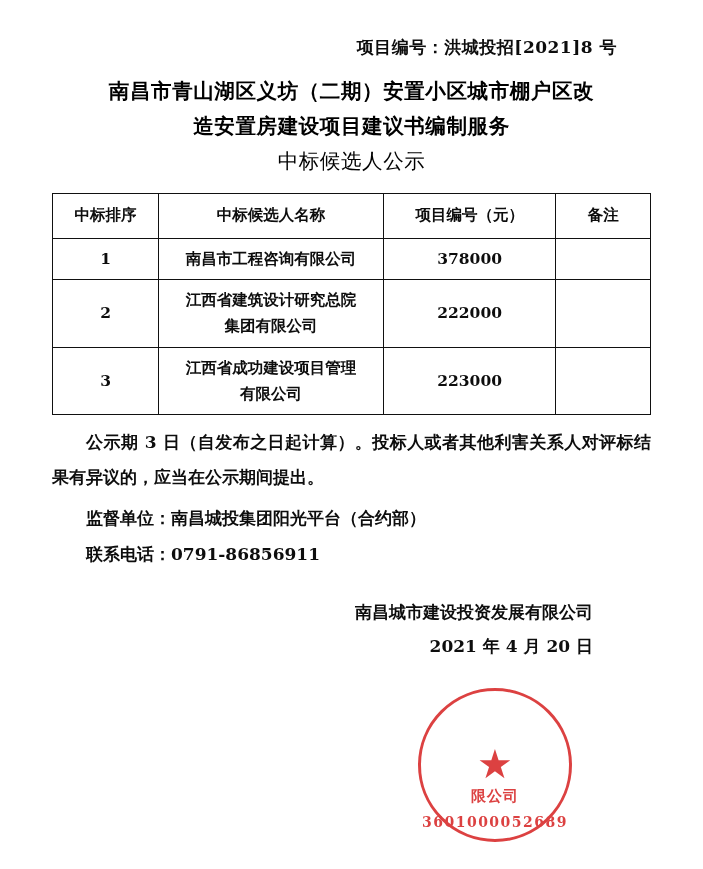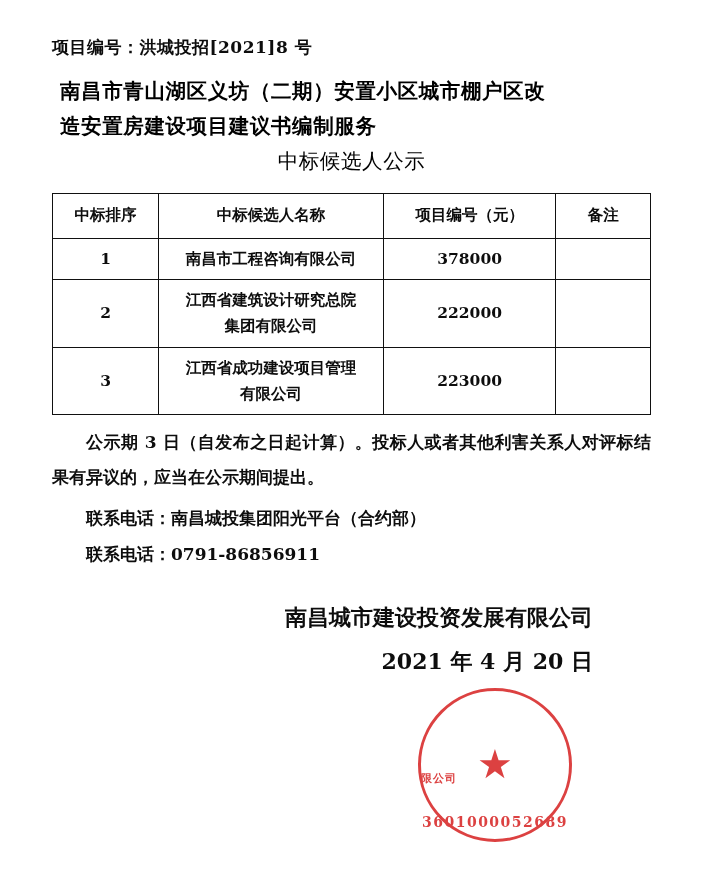--- a/index.html
+++ b/index.html
@@ -16,27 +16,29 @@
     overflow: hidden;
   }
   .page {
     position: relative;
     width: 703px;
     height: 869px;
     box-sizing: border-box;
     padding: 36px 52px 10px 52px;
   }
   .doc-number {
+    text-align: right;
     font-size: 17px;
     letter-spacing: 0.5px;
     margin: 0 34px 16px 0;
     font-weight: 600;
     color: #0d0d0d;
   }
   .title {
+    text-align: center;
     font-size: 20.5px;
     font-weight: 700;
     line-height: 1.62;
     letter-spacing: 0.6px;
     margin: 0 8px 2px 8px;
     color: #000;
   }
   .title-line3 {
     text-align: center;
     font-size: 20.5px;
@@ -102,21 +104,21 @@
     text-indent: 2em;
     font-weight: 600;
     color: #0d0d0d;
   }
   .signature {
     margin-top: 22px;
     text-align: right;
     padding-right: 58px;
   }
   .sig-line {
-    font-size: 22px;
+    font-size: 17px;
     line-height: 2.0;
     font-weight: 600;
     color: #0d0d0d;
   }
   .seal {
     position: absolute;
     left: 418px;
     top: 688px;
     width: 148px;
     height: 148px;
@@ -149,23 +151,24 @@
   }
   .seal-arc-bottom {
     bottom: 9px;
     font-size: 14px;
     letter-spacing: 1.5px;
   }
   .seal-mid {
     position: absolute;
     left: 0;
     width: 100%;
-    top: 80px;
+    text-align: center;
+    top: 96px;
     color: #d62121;
-    font-size: 11px;
+    font-size: 15px;
     font-weight: 700;
     letter-spacing: 1px;
   }
 </style>
 </head>
 <body>
 
 <div class="page">
 
   <div class="doc-number">项目编号：洪城投招[2021]8 号</div>
@@ -202,21 +205,21 @@
         <td class="multiline">江西省成功建设项目管理<br>有限公司</td>
         <td>223000</td>
         <td></td>
       </tr>
     </tbody>
   </table>
 
   <p class="tail-para indent">公示期 3 日（自发布之日起计算）。投标人或者其他利害关系人对评标结果有异议的，应当在公示期间提出。</p>
 
   <div class="contact-block">
-    <div class="contact-line">联系电话：南昌城投集团阳光平台（合约部）</div>
+    <div class="contact-line">监督单位：南昌城投集团阳光平台（合约部）</div>
     <div class="contact-line">联系电话：0791-86856911</div>
   </div>
 
   <div class="signature">
     <div class="sig-line">南昌城市建设投资发展有限公司</div>
     <div class="sig-line">2021 年 4 月 20 日</div>
   </div>
 
   <div class="seal">
     <div class="star">★</div>

